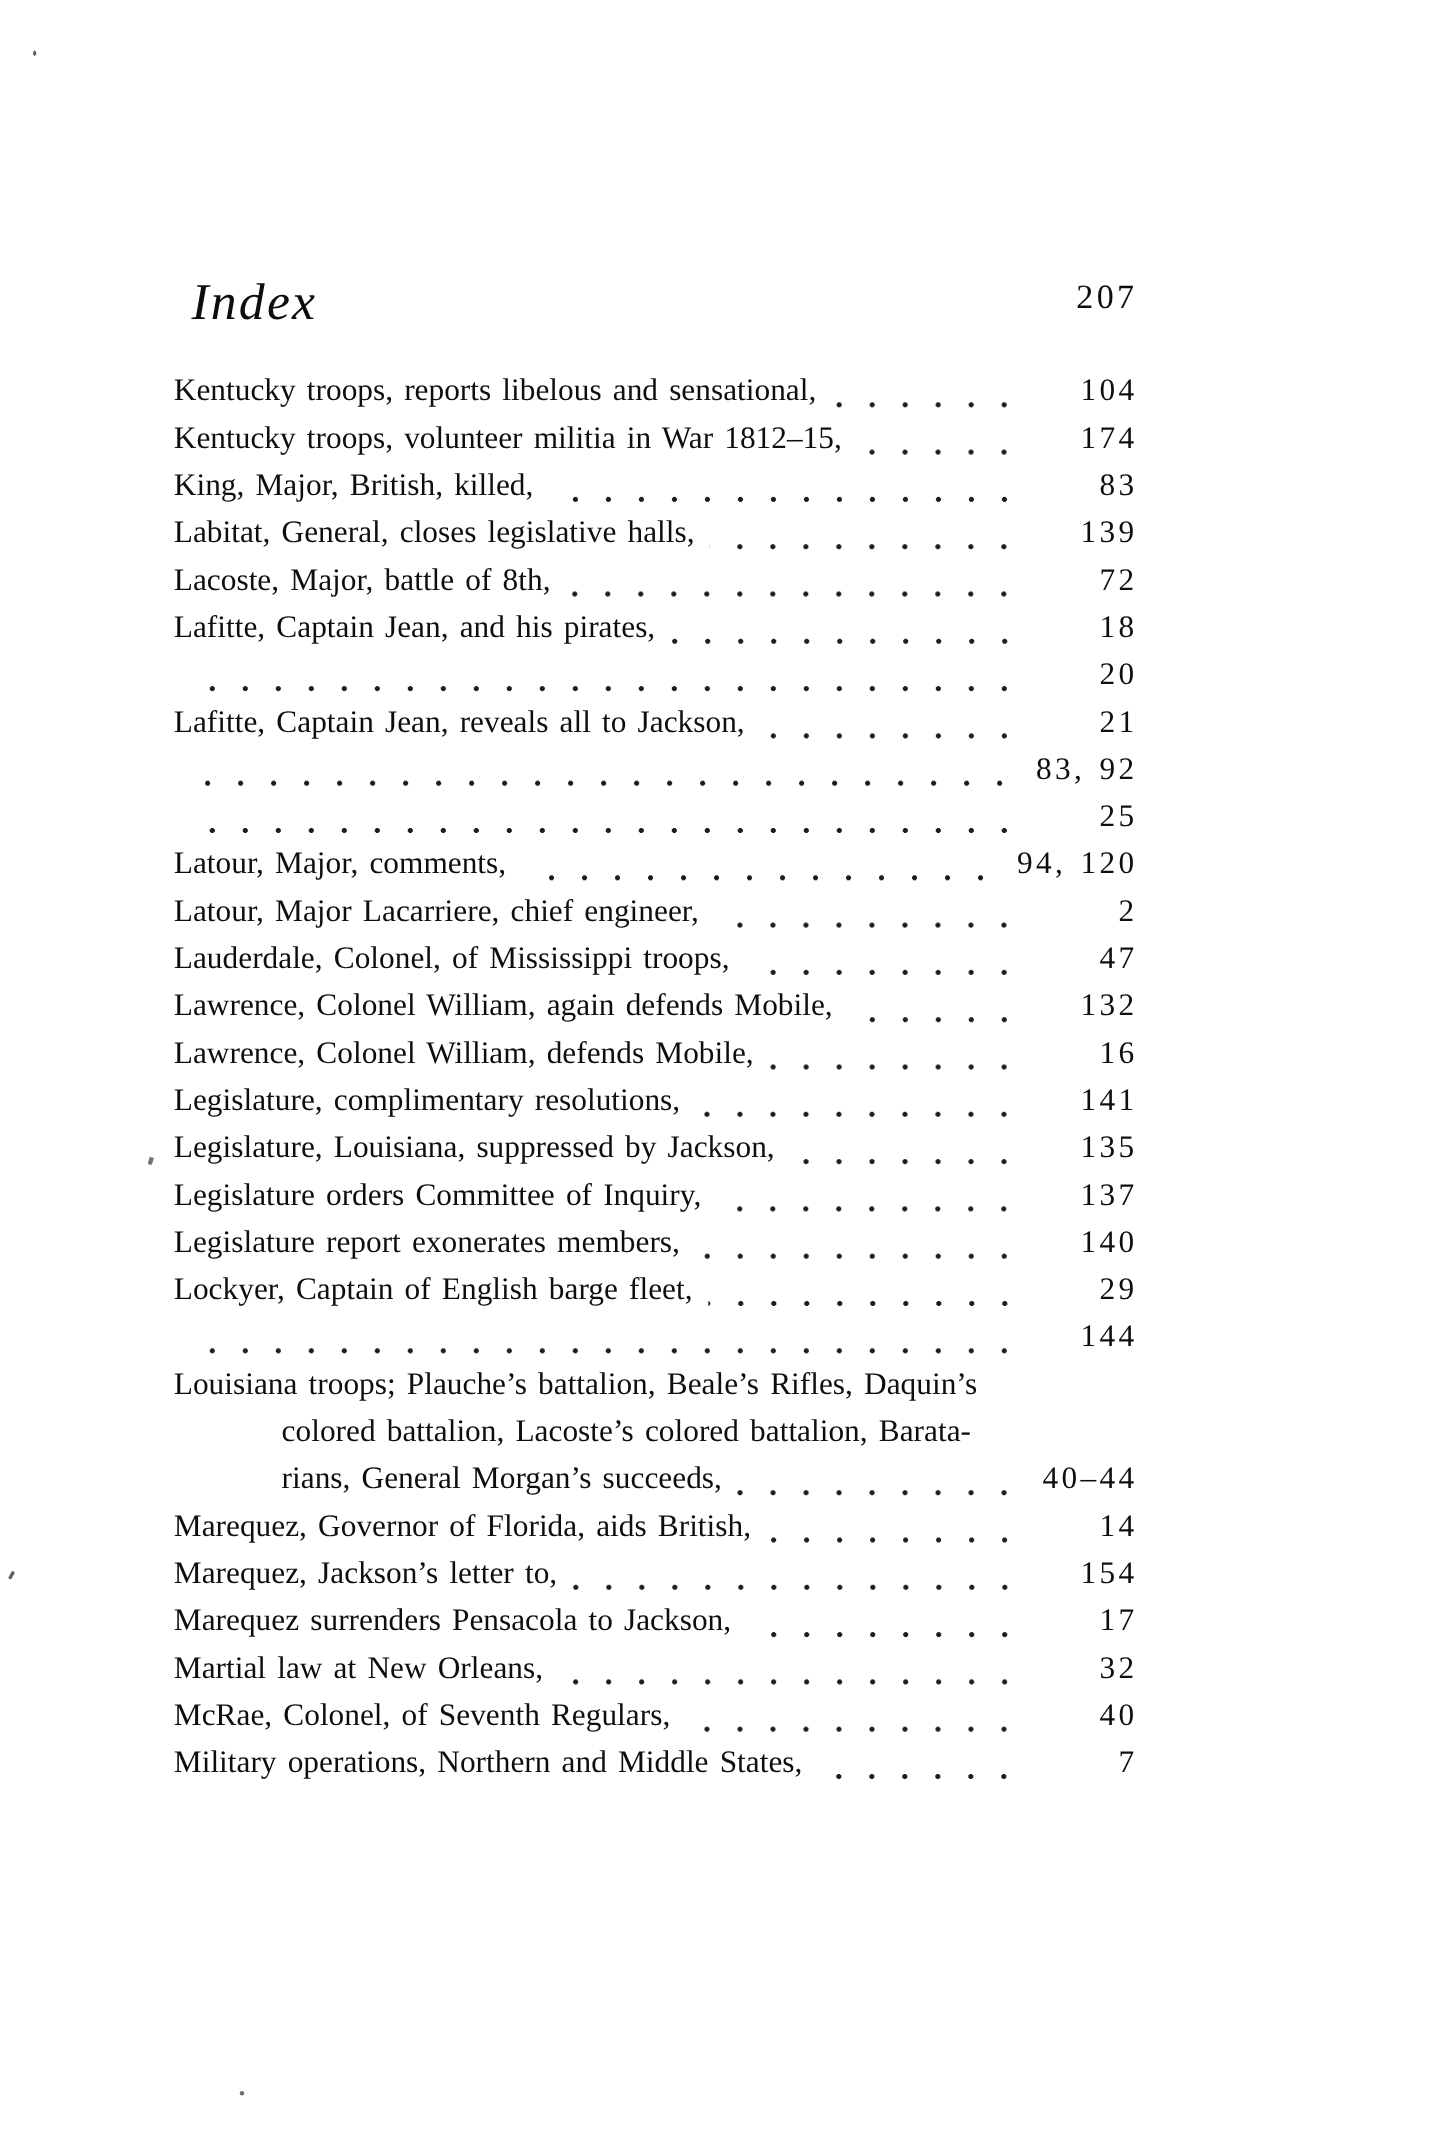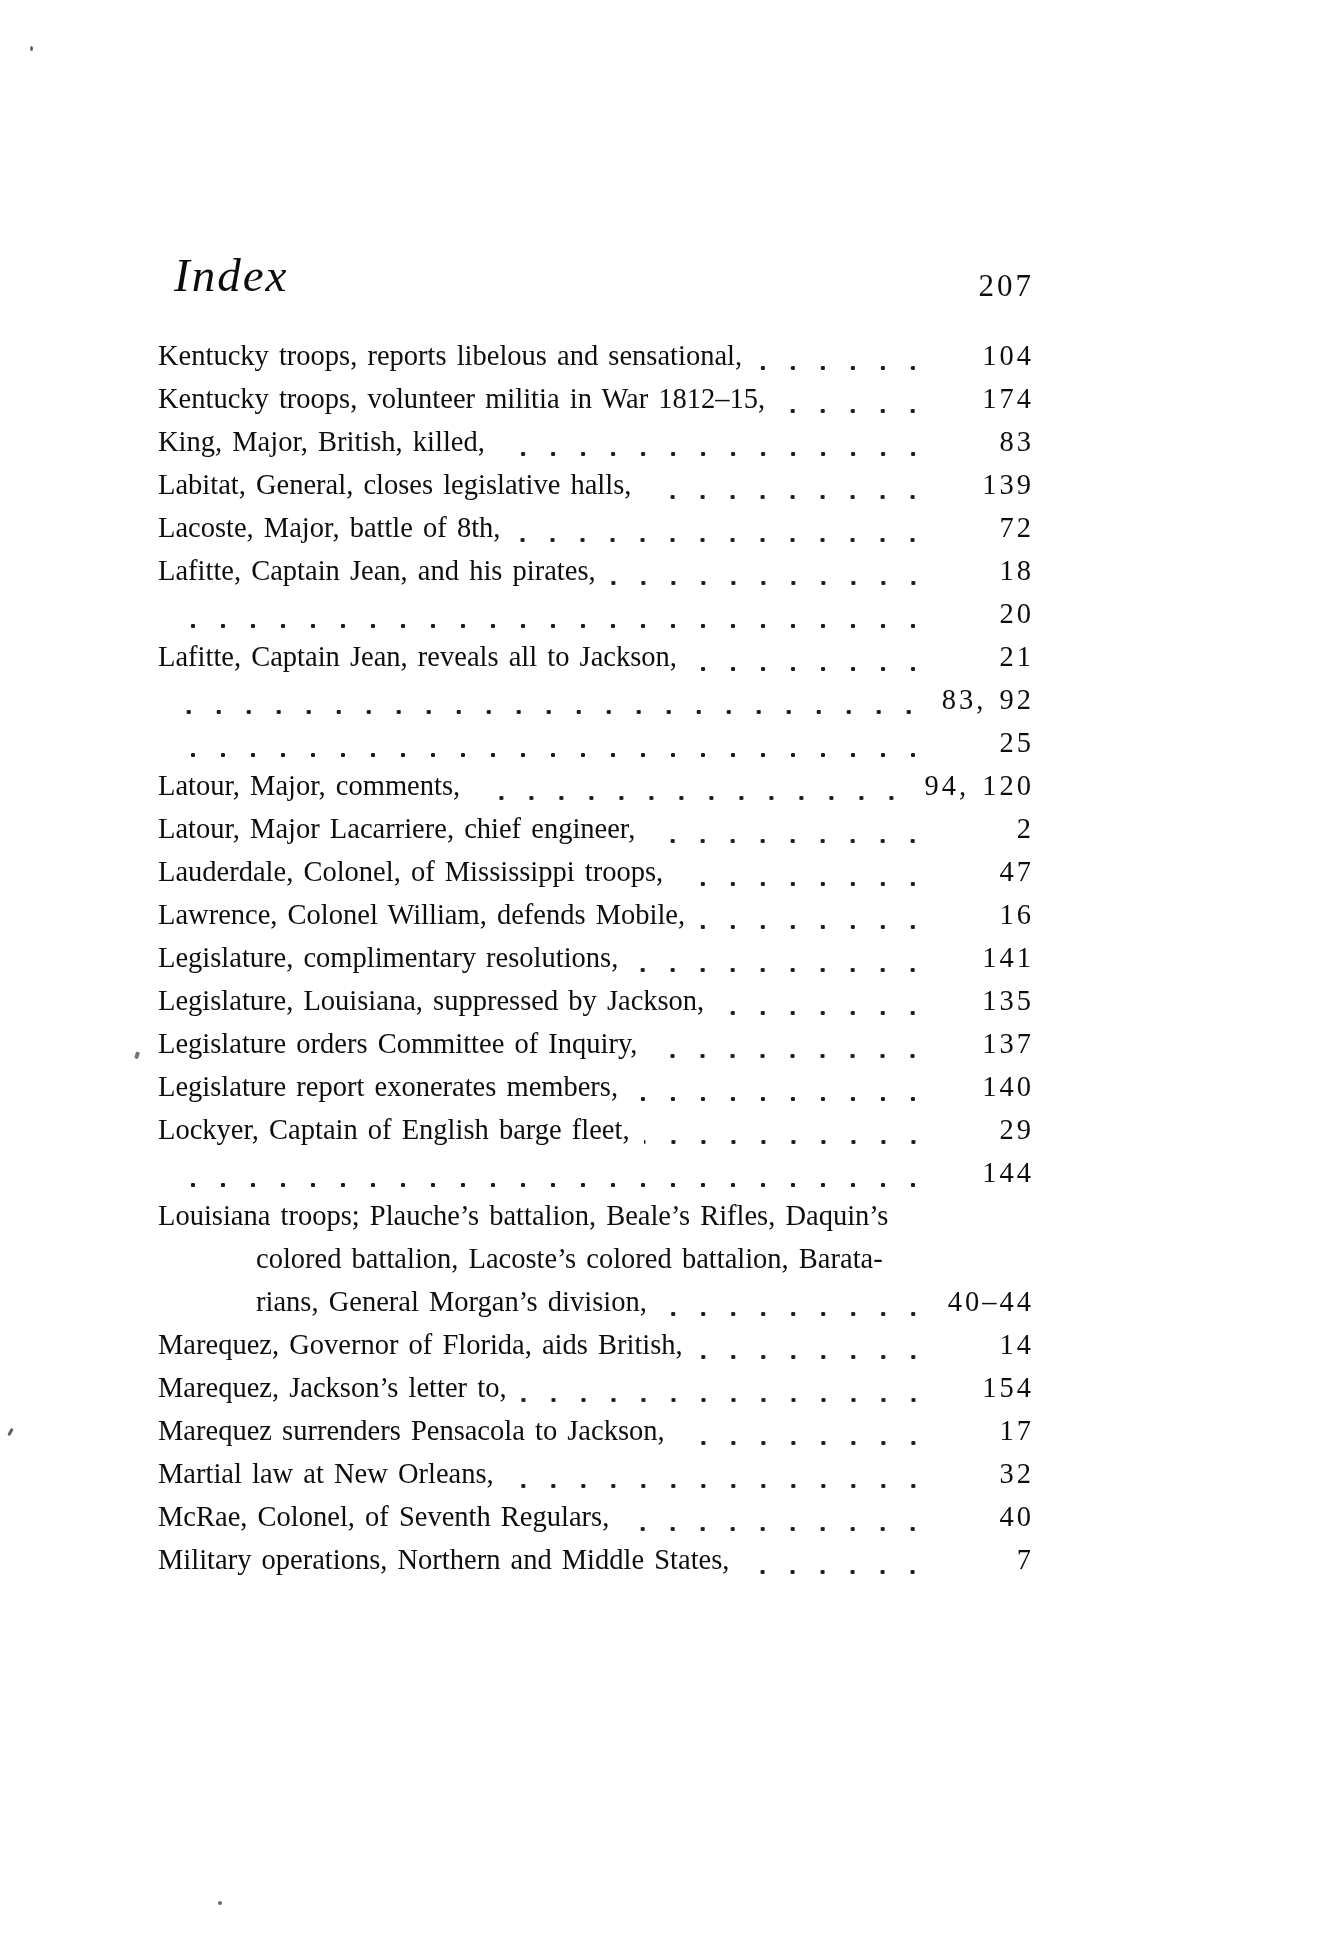--- a/index.html
+++ b/index.html
@@ -31,21 +31,21 @@
     position: absolute;
     left: 16px; right: 0;
     font-style: italic;
     font-size: 47px;
     letter-spacing: 2px;
     color: #0d0d0d;
   }
   .page-number {
     position: absolute;
     right: 0;
-    top: 20px;
+    top: 4px;
     font-size: 31px;
     letter-spacing: 3px;
     color: #0d0d0d;
   }
   .entries {
     margin-top: 0;
   }
   .row {
     display: flex;
     align-items: flex-start;
@@ -163,20 +163,25 @@
           <span class="txt">Latour, Major Lacarriere, chief engineer,</span>
           <span class="leader"></span>
           <span class="pg">2</span>
         </div>
         <div class="row">
           <span class="txt">Lauderdale, Colonel, of Mississippi troops,</span>
           <span class="leader"></span>
           <span class="pg">47</span>
         </div>
         <div class="row">
+          <span class="txt">Lawrence, Colonel William, again defends Mobile,</span>
+          <span class="leader"></span>
+          <span class="pg">132</span>
+        </div>
+        <div class="row">
           <span class="txt">Lawrence, Colonel William, defends Mobile,</span>
           <span class="leader"></span>
           <span class="pg">16</span>
         </div>
         <div class="row">
           <span class="txt">Legislature, complimentary resolutions,</span>
           <span class="leader"></span>
           <span class="pg">141</span>
         </div>
         <div class="row">
@@ -203,21 +208,21 @@
           <span class="leader"></span>
           <span class="pg">144</span>
         </div>
         <div class="row">
           <span class="txt">Louisiana troops; Plauche’s battalion, Beale’s Rifles, Daquin’s</span>
         </div>
         <div class="row indent">
           <span class="txt">colored battalion, Lacoste’s colored battalion, Barata-</span>
         </div>
         <div class="row indent">
-          <span class="txt">rians, General Morgan’s division,</span>
+          <span class="txt">rians, General Morgan’s succeeds,</span>
           <span class="leader"></span>
           <span class="pg">40–44</span>
         </div>
         <div class="row">
           <span class="txt">Marequez, Governor of Florida, aids British,</span>
           <span class="leader"></span>
           <span class="pg">14</span>
         </div>
         <div class="row">
           <span class="txt">Marequez, Jackson’s letter to,</span>

